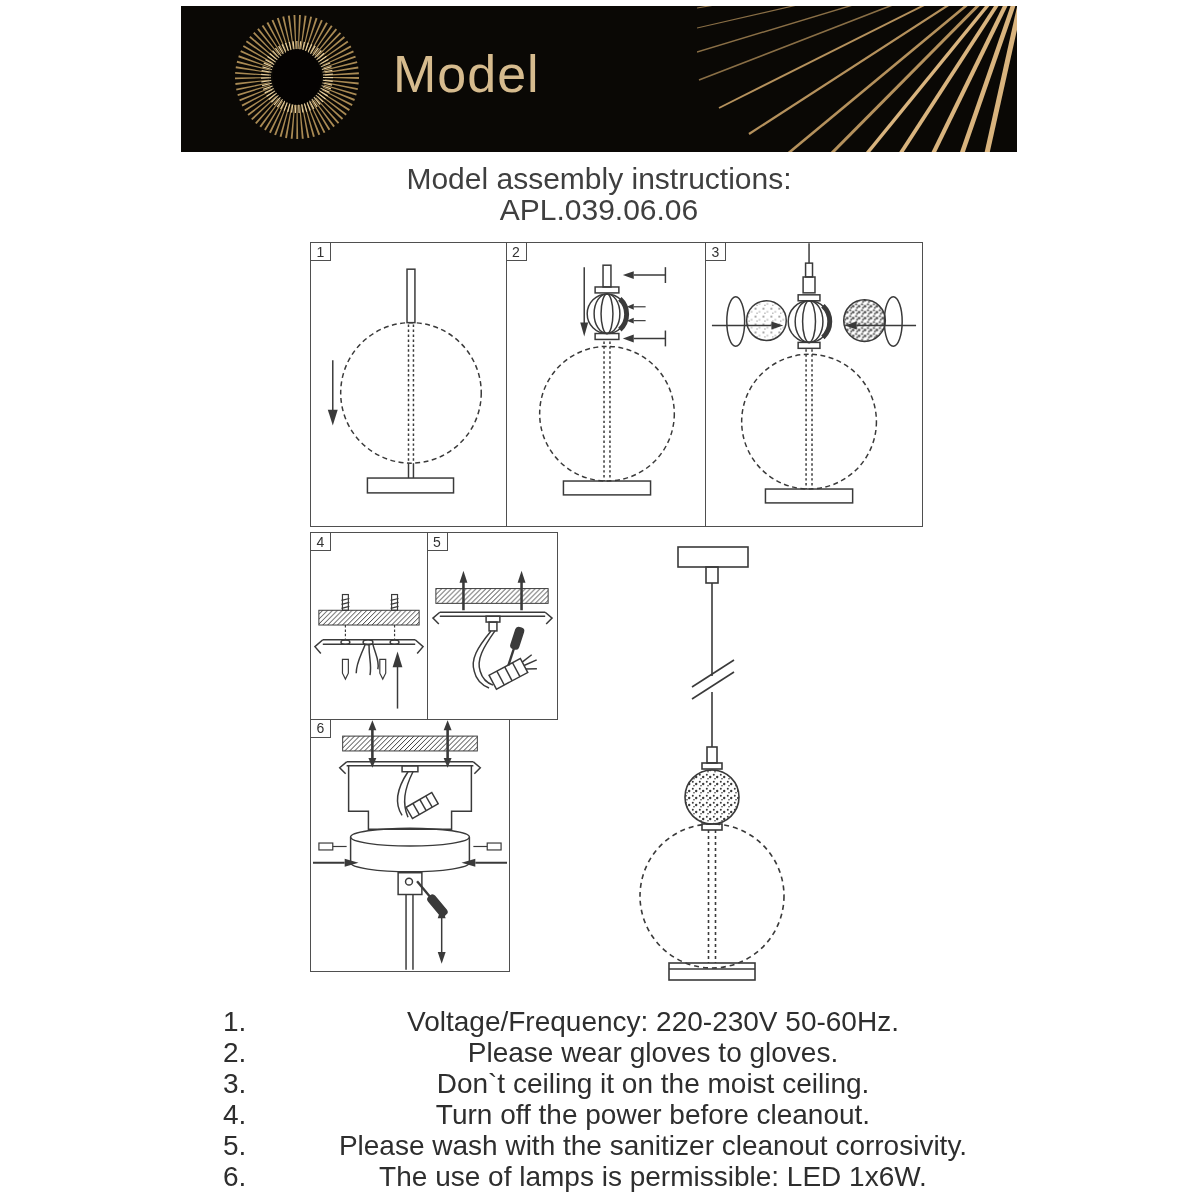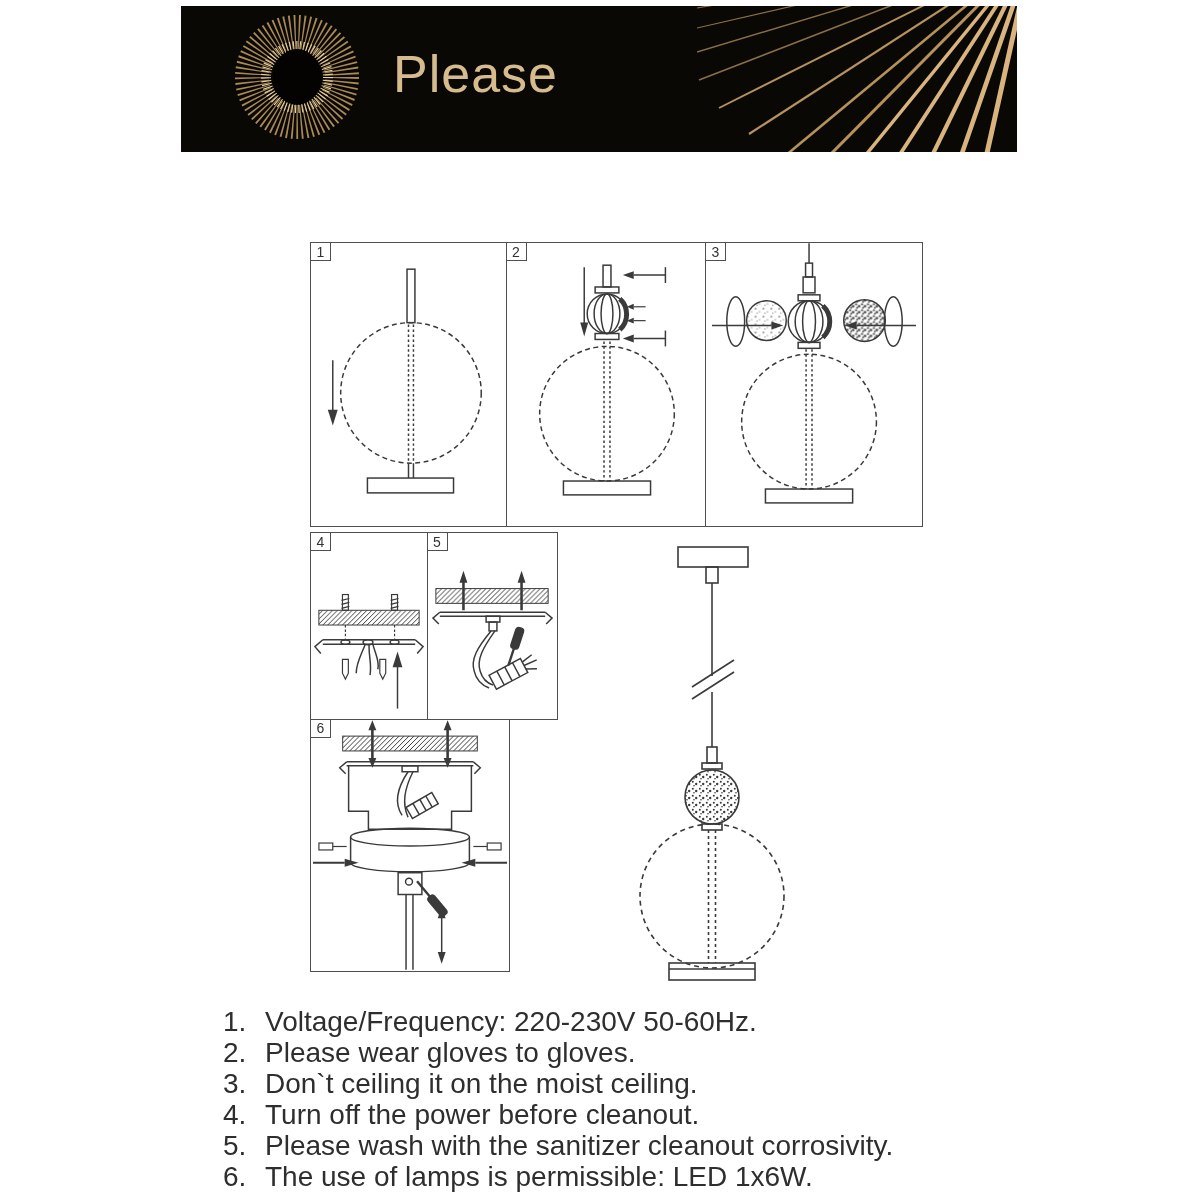--- a/index.html
+++ b/index.html
@@ -29,32 +29,32 @@
   #p3{left:705px;top:242px;width:218px;height:285px;}
   #p4{left:310px;top:532px;width:118px;height:188px;}
   #p5{left:426.5px;top:532px;width:131px;height:188px;}
   #p6{left:310px;top:718.5px;width:200px;height:253px;}
   .pendant{position:absolute;left:565px;top:535px;width:360px;height:465px;}
   
   .instructions{position:absolute;left:181px;top:1006px;width:860px;
                 color:#2e2e2e;font-size:28px;line-height:31px;}
   .ins-row{display:flex;}
   .ins-num{margin-left:42px;width:42px;flex:0 0 auto;}
-  .ins-text{flex:1;}
+  .ins-text{flex:1;text-align:center;}
 </style>
 </head>
 <body>
 
 <div class="banner">
   <svg class="sunburst" viewBox="0 0 146 146">
     <circle cx="73" cy="72" r="45" fill="none" stroke="#a98a54" stroke-width="34" stroke-dasharray="1.4 2.7"></circle>
     <circle cx="73" cy="72" r="31" fill="none" stroke="#e6cf9f" stroke-width="10" stroke-dasharray="1.1 2.2"></circle>
     <ellipse cx="73" cy="72" rx="24" ry="28" fill="#050302"></ellipse>
   </svg>
-  <div class="brand">Please</div>
+  <div class="brand">Model</div>
   <svg class="rays" viewBox="0 0 320 146">
     <g stroke="#8a6f46" fill="none">
       <line x1="335" y1="-55" x2="0" y2="2" stroke-width="1.2"></line>
       <line x1="335" y1="-55" x2="0" y2="22" stroke-width="1.2"></line>
       <line x1="335" y1="-55" x2="0" y2="46" stroke-width="1.4"></line>
       <line x1="335" y1="-55" x2="2" y2="74" stroke-width="1.6"></line>
     </g>
     <g stroke="#b5915c" fill="none">
       <line x1="335" y1="-55" x2="22" y2="102" stroke-width="1.9"></line>
       <line x1="335" y1="-55" x2="52" y2="128" stroke-width="2.2"></line>
@@ -65,20 +65,22 @@
       <line x1="335" y1="-55" x2="163" y2="156" stroke-width="3.4"></line>
       <line x1="335" y1="-55" x2="198" y2="156" stroke-width="3.8"></line>
       <line x1="335" y1="-55" x2="232" y2="156" stroke-width="4.2"></line>
       <line x1="335" y1="-55" x2="262" y2="156" stroke-width="4.6"></line>
       <line x1="335" y1="-55" x2="288" y2="156" stroke-width="5"></line>
     </g>
   </svg>
 </div>
 
 <div class="title">
+  <div>Model assembly instructions:</div>
+  <div>APL.039.06.06</div>
 </div>
 
 <div class="panel" id="p1">
   <div class="numbox">1</div>
   <svg viewBox="0 0 197 285">
     <g stroke="#3a3a3a" fill="none" stroke-width="1.5">
       <rect x="97" y="26" width="8" height="54"></rect>
       <circle cx="101" cy="151" r="71" stroke-dasharray="5 3.5"></circle>
       <line x1="98.5" y1="82" x2="98.5" y2="222" stroke-dasharray="2.5 2.5"></line>
       <line x1="103.5" y1="82" x2="103.5" y2="222" stroke-dasharray="2.5 2.5"></line>

